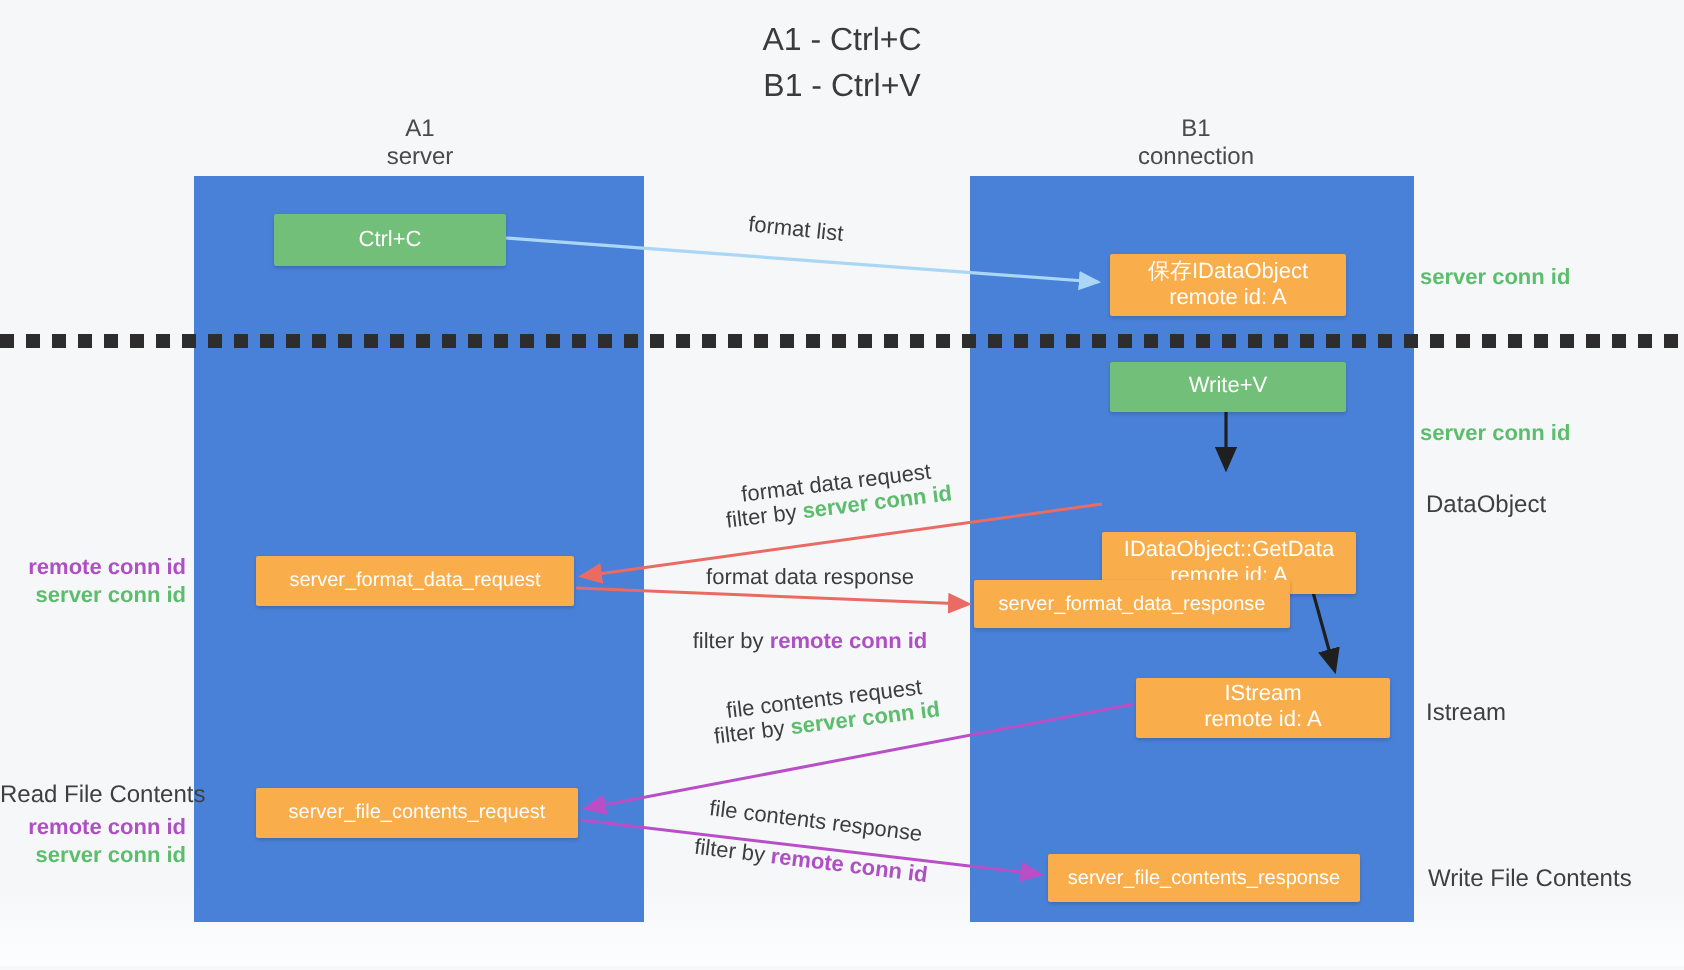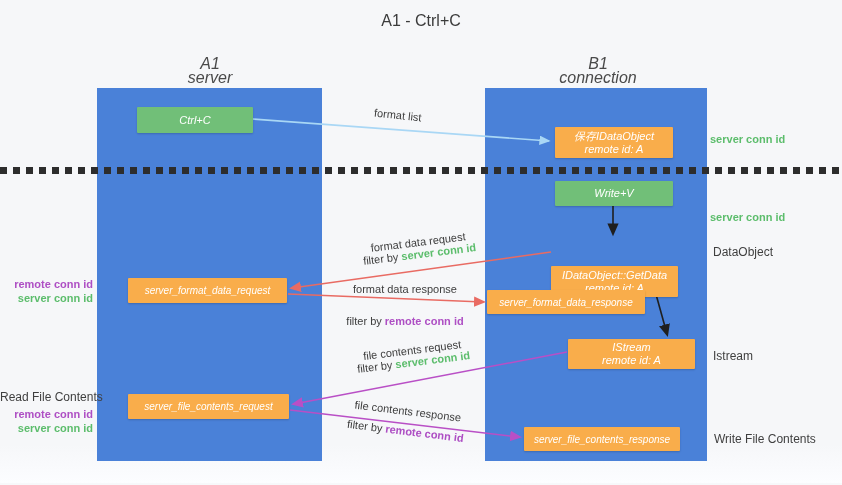--- a/index.html
+++ b/index.html
@@ -3,36 +3,36 @@
 <meta charset="utf-8">
 <style>
   html,body{margin:0;padding:0;}
   body{font-family:"Liberation Sans","DejaVu Sans",sans-serif;background:#f7f8fa;}
   .canvas{position:relative;width:842px;height:483px;background:linear-gradient(#f6f7f9 92%,#fcfdff);overflow:hidden;}
 
   .title{position:absolute;left:0;right:0;top:9px;text-align:center;color:#3b3b3b;
          font-size:16px;line-height:23px;z-index:5;}
 
   .col-header{position:absolute;width:140px;text-align:center;color:#4a4a4a;
-              font-size:16px;line-height:14px;z-index:5;font-style:italic;}
+              font-size:12px;line-height:14px;z-index:5;}
   .col-header.left{left:140px;top:57px;}
   .col-header.right{left:528px;top:57px;}
 
   .col{position:absolute;top:88px;height:373px;background:#4a81d8;z-index:1;}
   .col.left{left:97px;width:225px;}
   .col.right{left:485px;width:222px;}
 
   .dotline{position:absolute;left:0;top:167px;width:842px;height:7px;z-index:2;
            background:repeating-linear-gradient(90deg,#2d2d2d 0 7px,transparent 7px 13px);}
 
   svg.arrows{position:absolute;left:0;top:0;z-index:3;}
 
   .box{position:absolute;display:flex;align-items:center;justify-content:center;
        flex-direction:column;color:#fff;z-index:4;white-space:nowrap;
-       font-size:11px;line-height:13px;box-shadow:0 1px 2px rgba(0,0,0,.18);border-radius:1px;font-style:italic;}
+       font-size:11px;line-height:13px;box-shadow:0 1px 2px rgba(0,0,0,.18);border-radius:1px;}
   .box.green{background:#71bf78;}
   .box.orange{background:#f9ad4b;}
   .box.small-text{font-size:10px;}
 
   .side-label{position:absolute;z-index:4;white-space:nowrap;font-size:12px;color:#3f3f3f;}
   .side-label.g{color:#5cbd6c;font-weight:bold;font-size:11px;}
   .side-label.p{color:#ae4fc4;font-weight:bold;font-size:11px;}
   .left-align-right{left:0;width:93px;text-align:right;}
 
   .mid-label{position:absolute;z-index:4;display:flex;flex-direction:column;align-items:center;
@@ -46,20 +46,21 @@
   .rot-pos-sm{transform:rotate(6deg);}
   .gap8 .row{margin:4px 0;}
 </style>
 </head>
 <body>
 
 <div class="canvas">
 
   <div class="title">
     <div>A1 - Ctrl+C</div>
+    <div>B1 - Ctrl+V</div>
   </div>
 
   <div class="col-header left">
     <div>A1</div>
     <div>server</div>
   </div>
   <div class="col-header right">
     <div>B1</div>
     <div>connection</div>
   </div>

